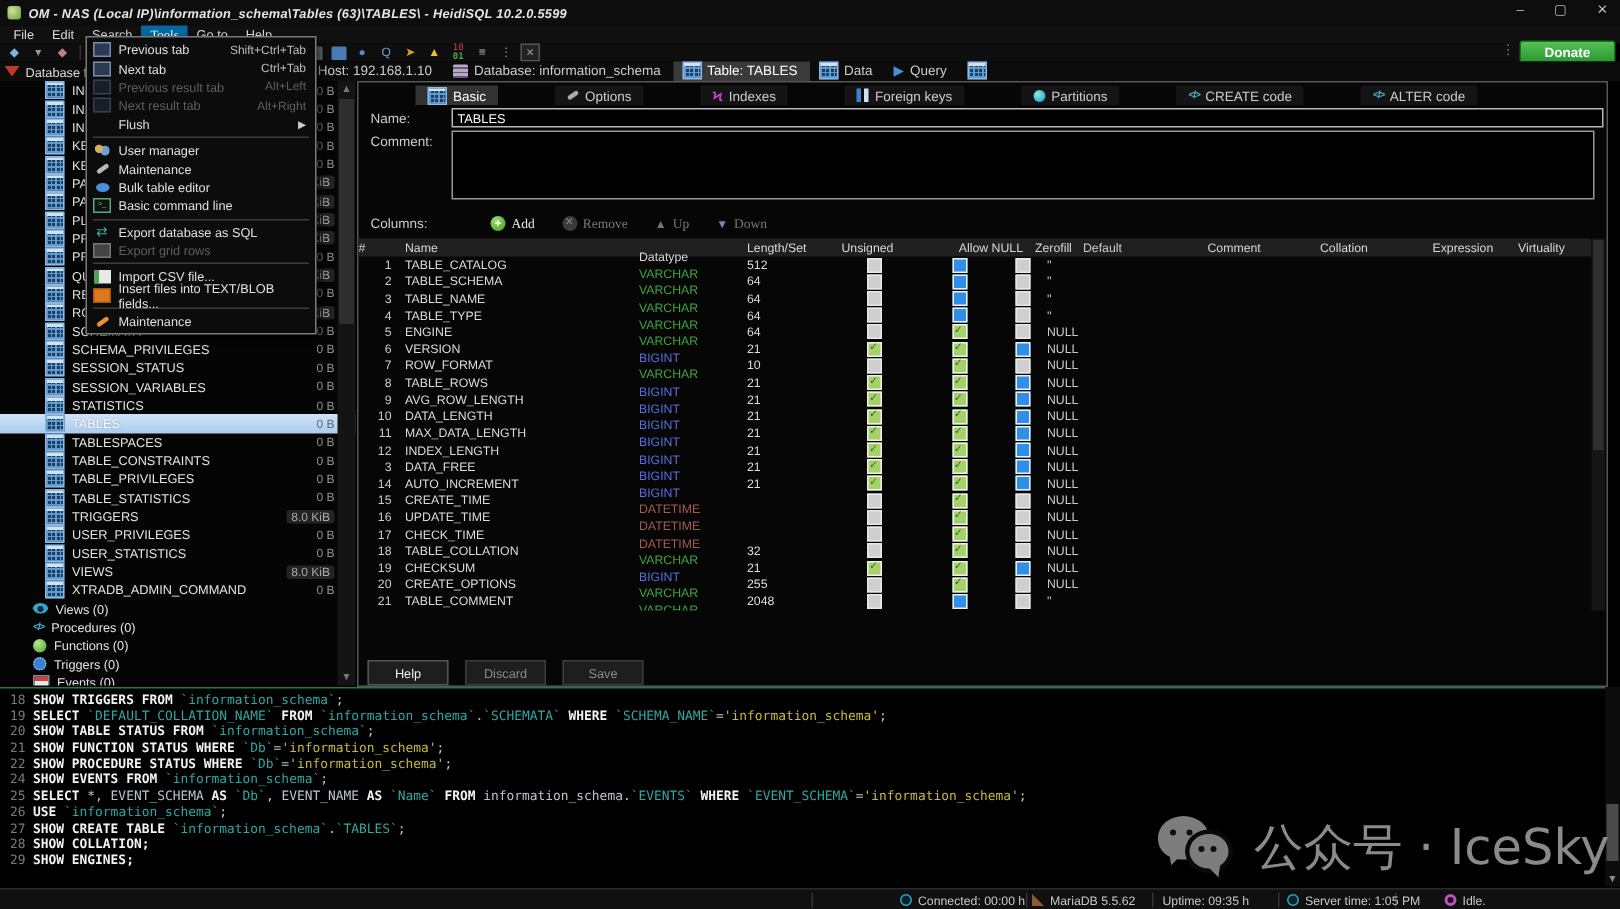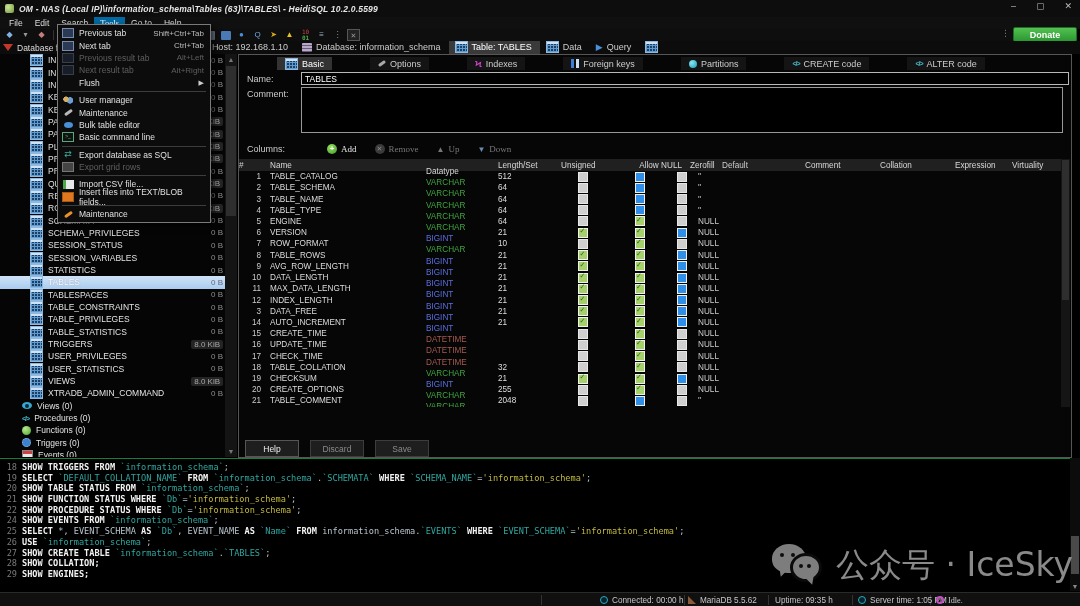--- a/index.html
+++ b/index.html
@@ -1100,19 +1100,19 @@
         <span class="maria-ico"></span>
         <span>MariaDB 5.5.62</span>
       </span>
       <span class="sb-seg" style="left: 775px;">
         <span>Uptime: 09:35 h</span>
       </span>
       <span class="sb-seg" style="left: 858px;">
         <span class="clock-ico"></span>
         <span>Server time: 1:05 PM</span>
       </span>
-      <span class="sb-seg" style="left: 936px; font-family: Liberation Serif, serif;">
+      <span class="sb-seg" style="left: 963px;">
         <span class="idle-ico"></span>
         <span>Idle.</span>
       </span>
     </div>
 
 </div>
 
 </body></html>

